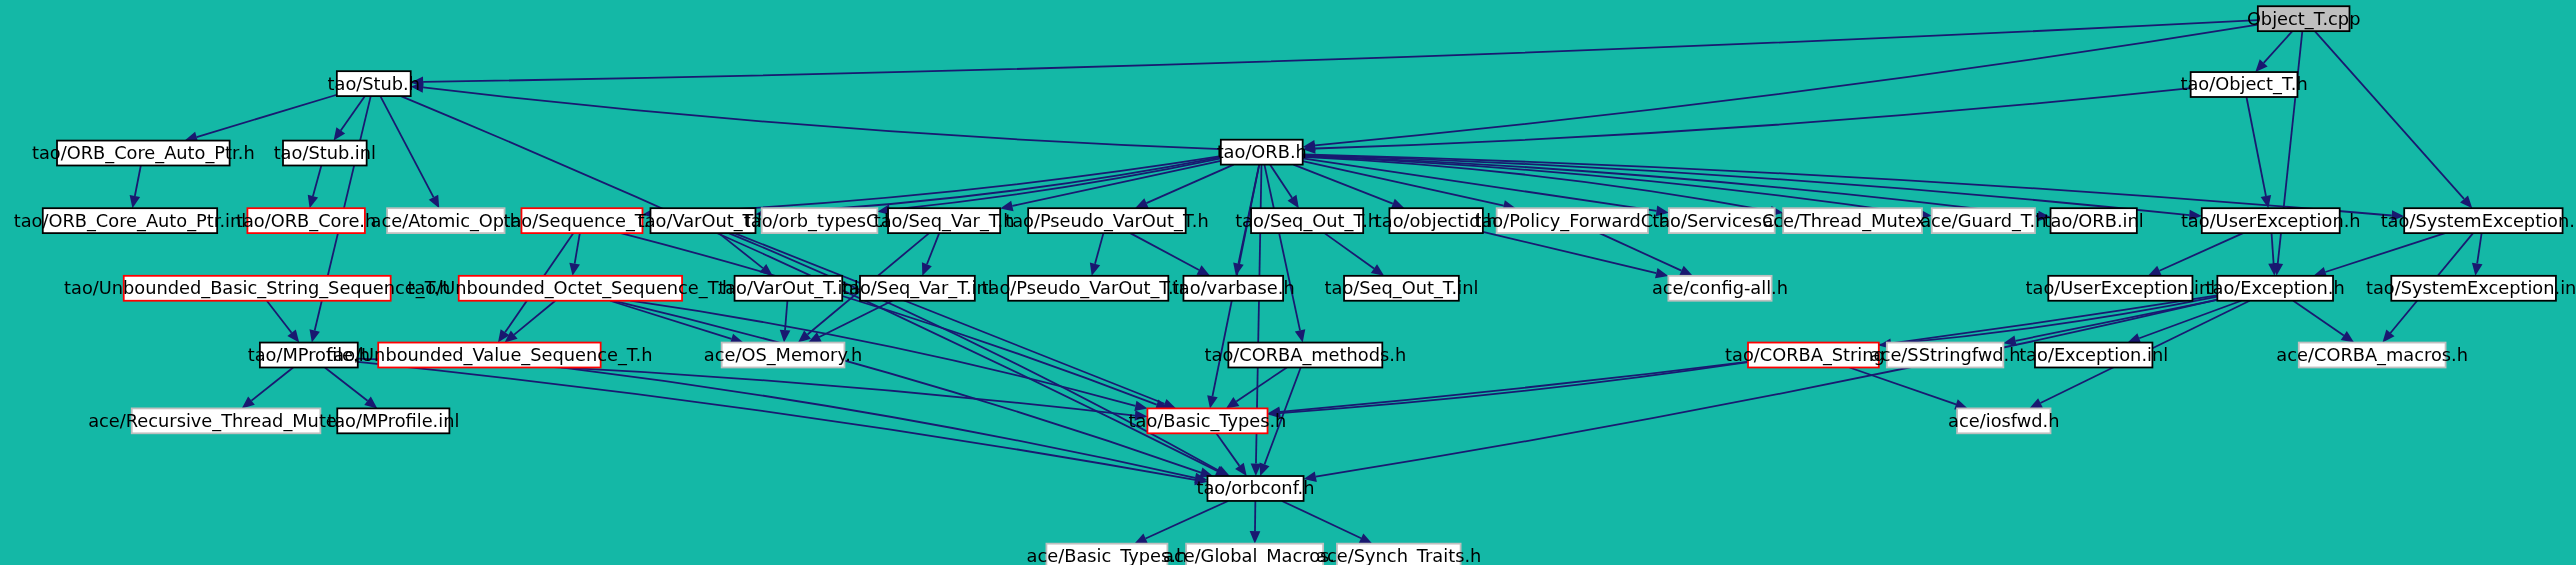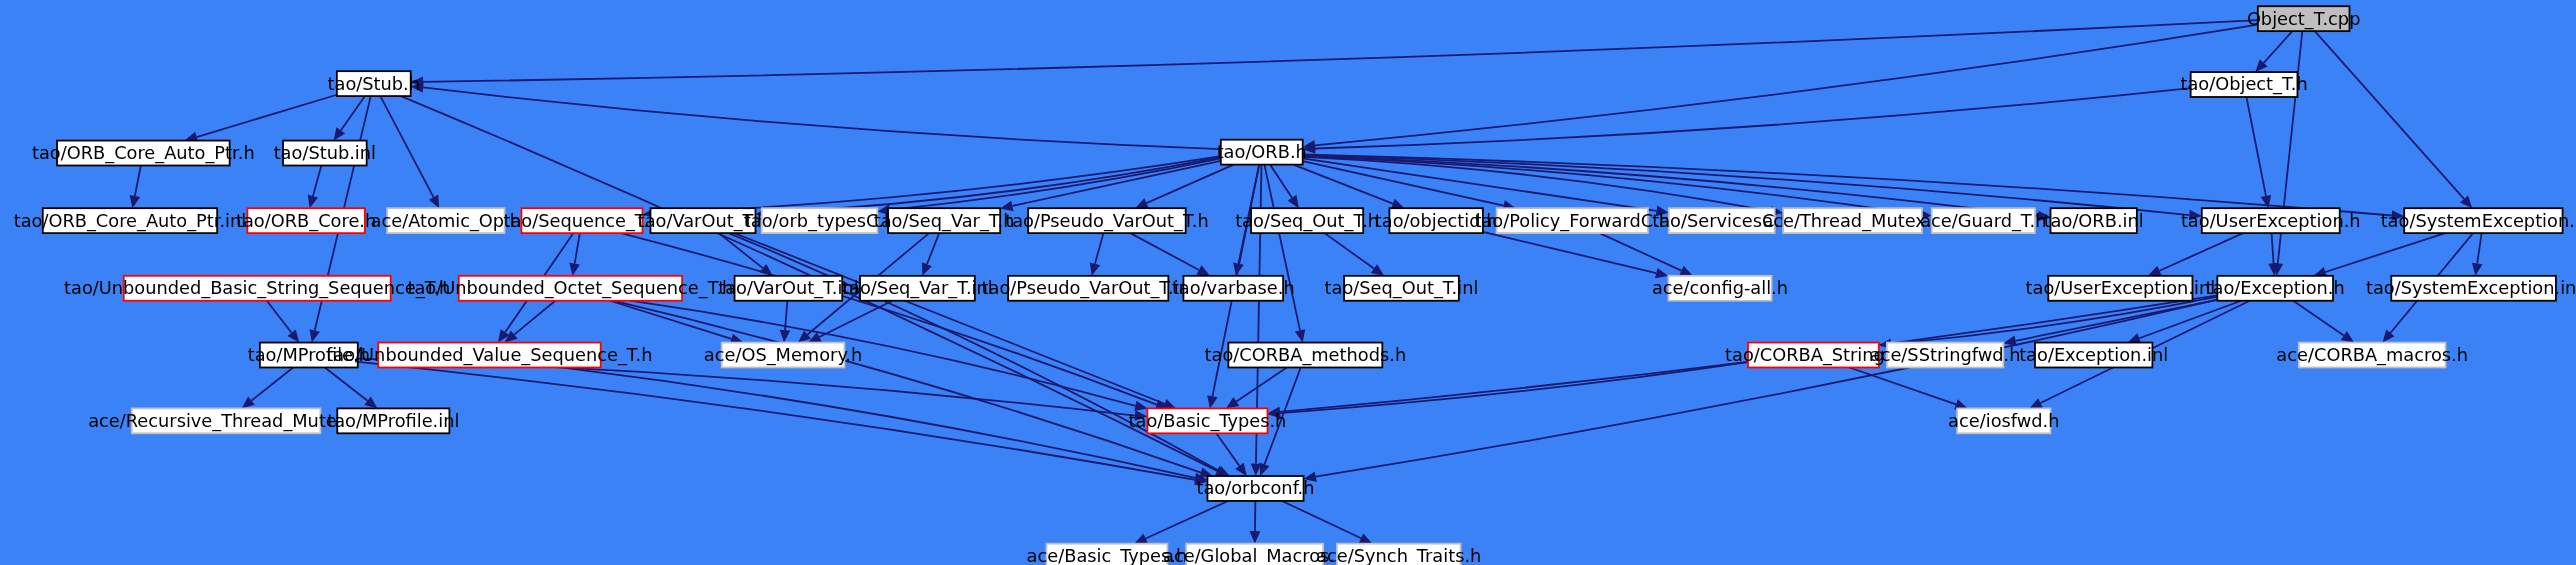--- a/index.html
+++ b/index.html
@@ -1,17 +1,17 @@
 <!DOCTYPE html>
 <html style="font-size:14.2px"><head>
 <meta charset="utf-8">
 <style>
   html,body{margin:0;padding:0;background:#ffffff;}
   body{font-family:"DejaVu Sans",sans-serif;}
-  #graph-root{position:relative;width:2576px;height:565px;background:#3b82f6;overflow:hidden;}
+  #graph-root{position:relative;width:2576px;height:565px;background:#14b8a6;overflow:hidden;}
   svg#graph-canvas{position:absolute;left:0;top:0;width:2576px;height:565px;}
   .node-rect{fill:#ffffff;stroke:#000000;stroke-width:2;}
   .node-rect.highlight{stroke:#ff0000;}
   .node-rect.external{stroke:#bfbfbf;}
   .node-rect.root{fill:#bfbfbf;stroke:#000000;}
   .node-label{font-family:"DejaVu Sans",sans-serif;font-size:20px;fill:#000000;text-anchor:middle;dominant-baseline:middle;}
   .edge-path{fill:none;stroke:#191970;stroke-width:2;}
   .arrow-head{fill:#191970;stroke:none;}
   .node-group{cursor:pointer;}
 </style>

